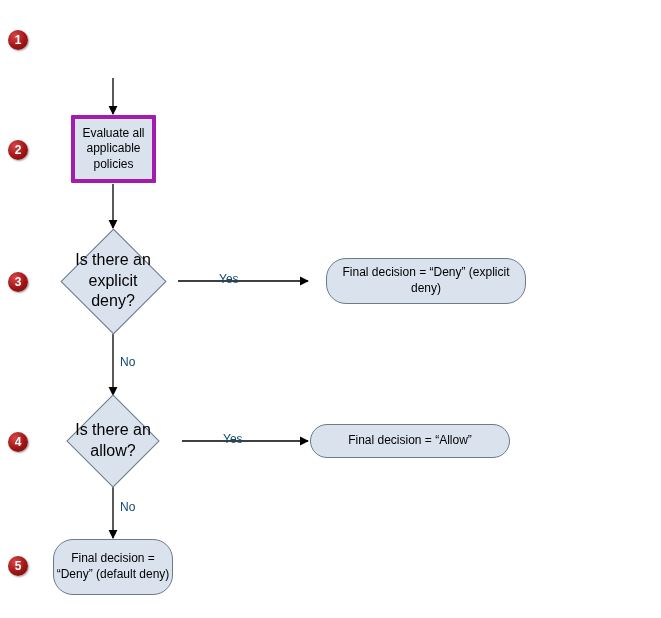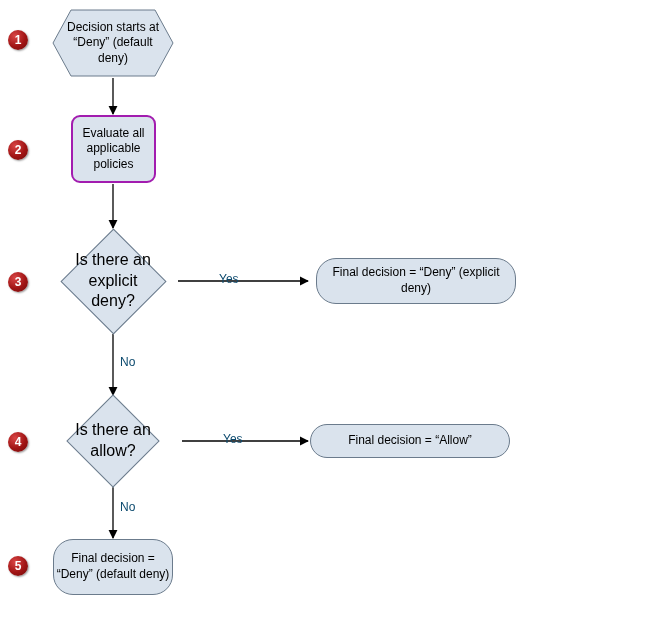--- a/index.html
+++ b/index.html
@@ -19,22 +19,22 @@
     align-items: center;
     justify-content: center;
     text-align: center;
     font-size: 12px;
     line-height: 1.3;
     color: #000;
     box-sizing: border-box;
   }
   .rect {
     background: #dae3ed;
-    border: 2px solid #a21caf;
-    border-radius: 9px;
+    border: 4px solid #a21caf;
+    border-radius: 1px;
   }
   .rounded {
     background: #dae3ed;
     border: 1px solid #6b7b8c;
     border-radius: 20px;
   }
   .diamond {
     position: absolute;
   }
   .diamond-shape {
@@ -133,39 +133,33 @@
   <div class="step-badge" style="left:8px; top:272px;">
       <span>3</span>
     </div>
   <div class="step-badge" style="left:8px; top:432px;">
       <span>4</span>
     </div>
   <div class="step-badge" style="left:8px; top:556px;">
       <span>5</span>
     </div>
 
-  <div class="hexagon" style="left:51px; top:8px; width:124px; height:70px;">
-    <svg width="124" height="70" viewBox="0 0 124 70">
-      <polygon points="20,2 104,2 122,35 104,68 20,68 2,35" fill="#dae3ed" stroke="#6b7b8c" stroke-width="1"></polygon>
-    </svg>
-    <div class="hexagon-label">Decision starts at “Deny” (default deny)</div>
-  </div>
 
   <div class="node rect" style="left:71px; top:115px; width:85px; height:68px;">
     <span>Evaluate all applicable policies</span>
   </div>
 
   <div class="diamond" style="left:60px; top:228px; width:106px; height:106px;">
     <div style="position:absolute; left:15.5px; top:15.5px; width:75px; height:75px;">
       <div class="diamond-shape"></div>
     </div>
     <div class="diamond-label">Is there an explicit deny?</div>
   </div>
 
-  <div class="node rounded" style="left:316px; top:258px; width:200px; height:46px;">
+  <div class="node rounded" style="left:326px; top:258px; width:200px; height:46px;">
     <span>Final decision = “Deny” (explicit deny)</span>
   </div>
 
   <div class="diamond" style="left:64px; top:395px; width:98px; height:92px;">
     <div style="position:absolute; left:16px; top:13px; width:66px; height:66px;">
       <div class="diamond-shape"></div>
     </div>
     <div class="diamond-label">Is there an allow?</div>
   </div>
 

